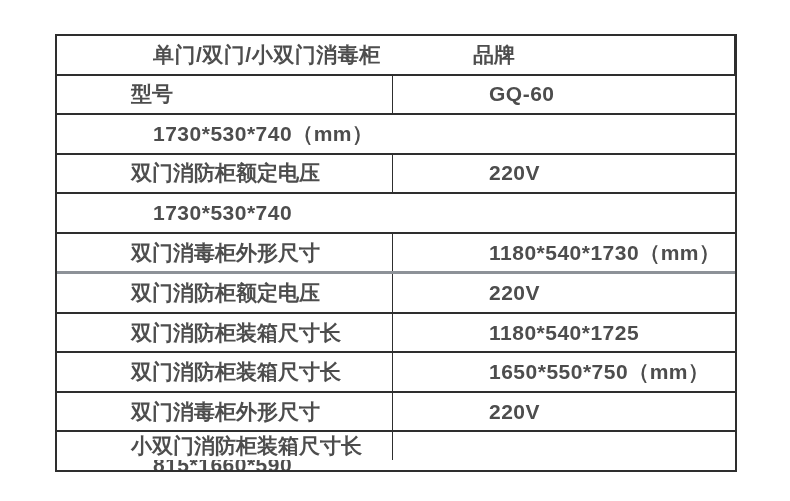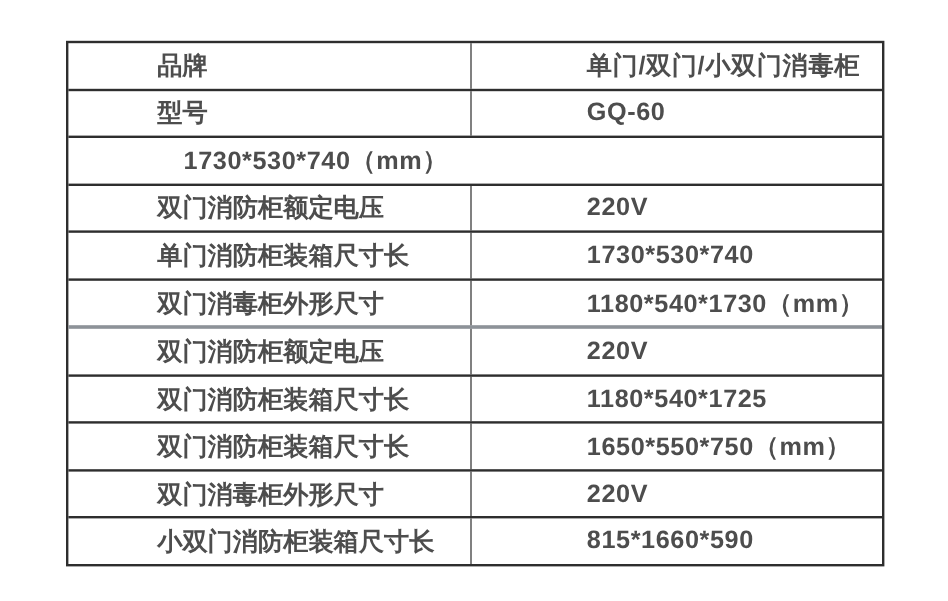--- a/index.html
+++ b/index.html
@@ -27,20 +27,21 @@
     background: #ffffff;
   }
   .spec-row {
     flex: 1 1 0;
     display: flex;
     border-bottom: 2px solid #2e2e2e;
     min-height: 0;
   }
   .spec-row:last-child {
     border-bottom: none;
+    flex-direction: column;
   }
   .spec-row.seam {
     border-bottom: 3px solid #8d9298;
     justify-content: space-between;
   }
   .cell {
     display: flex;
     align-items: center;
     box-sizing: border-box;
     font-size: 21px;
@@ -60,40 +61,39 @@
     padding-left: 96px;
     letter-spacing: 0.5px;
   }
 </style>
 </head>
 <body>
 
 <div class="spec-table">
 
   <div class="spec-row">
+    <div class="cell cell-value">单门/双门/小双门消毒柜</div>
     <div class="cell cell-label">品牌</div>
-    <div class="cell cell-value">单门/双门/小双门消毒柜</div>
   </div>
 
   <div class="spec-row">
     <div class="cell cell-label">型号</div>
     <div class="cell cell-value">GQ-60</div>
   </div>
 
   <div class="spec-row">
     <div class="cell cell-value">1730*530*740（mm）</div>
   </div>
 
   <div class="spec-row">
     <div class="cell cell-label">双门消防柜额定电压</div>
     <div class="cell cell-value">220V</div>
   </div>
 
   <div class="spec-row">
-    <div class="cell cell-label">单门消防柜装箱尺寸长</div>
     <div class="cell cell-value">1730*530*740</div>
   </div>
 
   <div class="spec-row seam">
     <div class="cell cell-label">双门消毒柜外形尺寸</div>
     <div class="cell cell-value">1180*540*1730（mm）</div>
   </div>
 
   <div class="spec-row">
     <div class="cell cell-label">双门消防柜额定电压</div>

